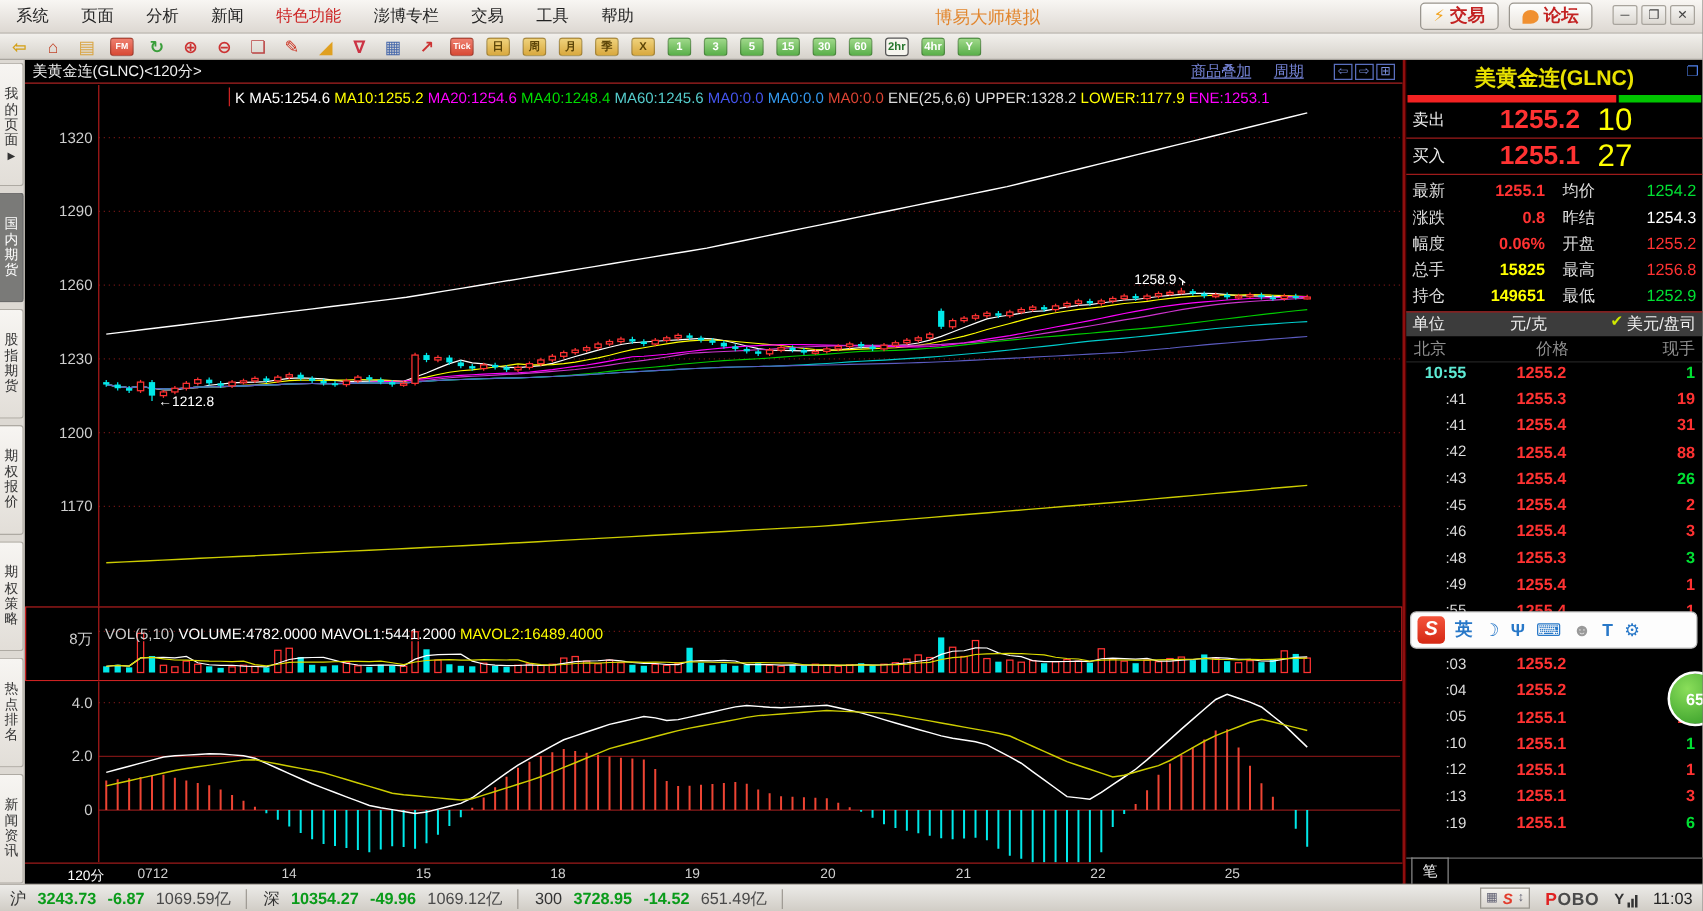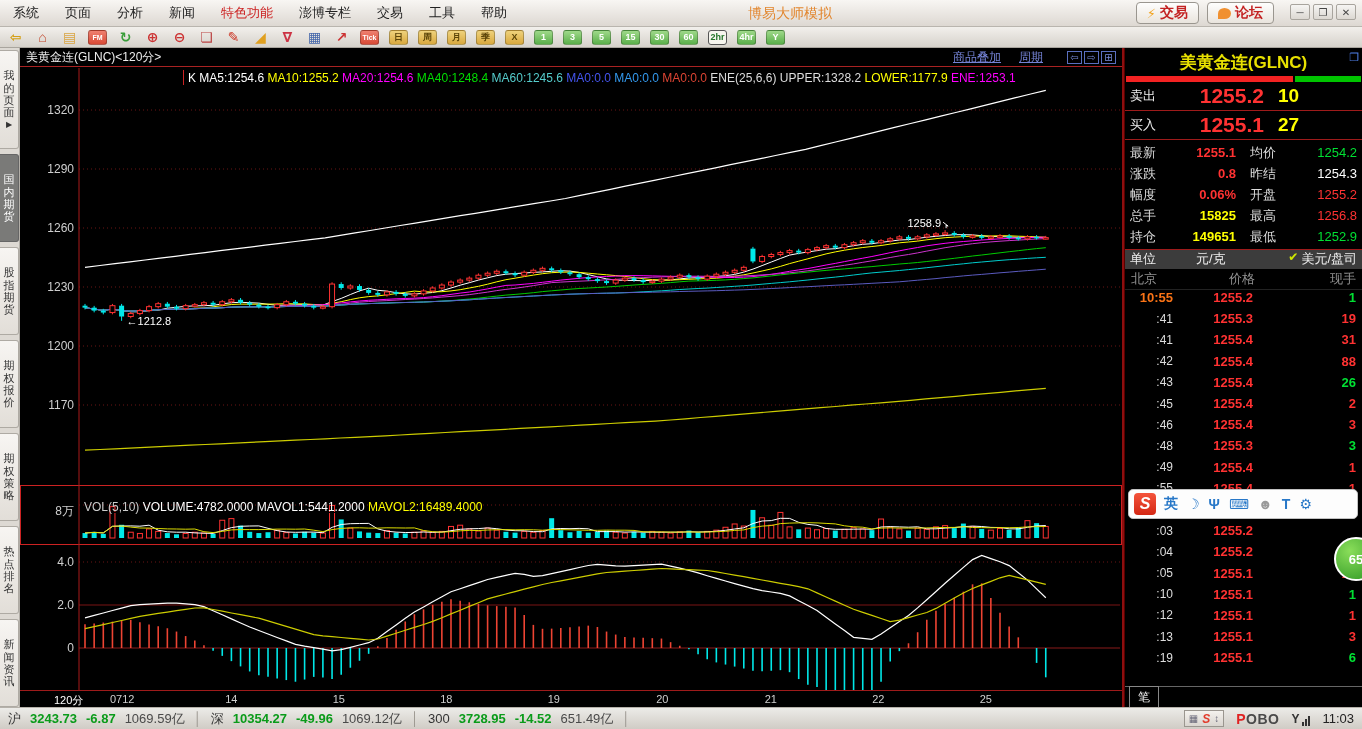--- a/index.html
+++ b/index.html
@@ -73,40 +73,40 @@
   .right-panel { width:238px; height:659px; background:#000; position:relative;
     border-left:1px solid #550000; color:#ddd; }
   .rp-header { height:28px; display:flex; align-items:center; justify-content:center;
     color:#e8e100; font-size:17px; font-weight:bold; position:relative;text-align:center; }
   .rp-restore { position:absolute; right:3px; top:3px; color:#4f7fe8; font-size:11px; }
   .rp-bar { height:6px; display:flex; padding:0 1px; gap:2px;}
   .rp-bar .r { background:#f32222; width:71%; } .rp-bar .g { background:#00c400; flex:1; }
   .bsrow { height:28px; display:flex; align-items:center; padding:0 5px; }
   .bsrow .lbl { width:34px; font-size:13px; color:#eee; }
   .bsrow .prc { width:100px; text-align:right; color:#ff3232; font-size:21px; font-weight:bold; }
-  .bsrow .qty { flex:1; text-align:left; padding-left:14px; color:#ffff00; font-size:19px; font-weight:bold;}
+  .bsrow .qty { flex:1; text-align:left; padding-left:14px; color:#ffff00; font-size:25px; font-weight:normal;}
   .rp-hr { height:0; border-top:1px solid #9e1b1b; }
   .stats { padding:2px 0; }
   .strow { height:21px; display:flex; align-items:center; padding:0 5px; font-size:13px; }
   .strow .l { width:36px; color:#ddd; }
   .strow .v1 { width:70px; text-align:right; font-weight:bold; }
   .strow .l2 { width:36px; margin-left:14px; color:#ddd; }
   .strow .v2 { flex:1; text-align:right; font-weight:normal; }
   .unitrow { height:20px; background:#3c3c3c; display:flex; align-items:flex-start;
     padding:0 5px; font-size:13px; color:#eee; border-top:1px solid #9e1b1b;}
-  .unitrow .u1 { margin-left:40px; }
+  .unitrow .u1 { margin-left:52px; }
   .unitrow .chk { margin-left:auto; color:#cfe800; font-size:12px; }
   .unitrow .u2 { margin-left:3px; }
   .listhdr { height:21px; display:flex; align-items:center; padding:0 6px;
     color:#909090; font-size:13px; border-bottom:1px solid #222;}
   .listhdr .c2 { margin-left:72px; } .listhdr .c3 { margin-left:auto; }
   .ticks { position:absolute; left:0; top:239px; right:0; }
   .tick { display:flex; align-items:center; height:21.2px; padding:0 6px; }
   .tick .tt { width:42px; text-align:right; color:#ddd; font-size:12px; }
-  .tick .tt.hl { color:#f97316; font-weight:bold; font-size:13px;text-align:right; }
+  .tick .tt.hl { color:#5eead4; font-weight:bold; font-size:13px;text-align:right; }
   .tick .tp { width:70px; margin-left:10px; text-align:right; color:#ff3232;
     font-weight:bold; font-size:13px; }
   .tick .tq { flex:1; text-align:right; font-weight:bold; font-size:13px; }
   .qgreen { color:#00e033; } .qred { color:#ff3232; } .qyellow { color:#ffff00;}
   .qwhite { color:#ffffff; }
   .rp-tabstrip { position:absolute; left:0; right:0; bottom:0; height:21px;
     border-top:1px solid #666; background:#000;}
   .rp-tab { position:relative; top:-1px; margin-left:4px; width:30px; height:21px;
     border:1px solid #888; border-bottom:none; background:#000; color:#eee;
     font-size:12px; display:flex; align-items:center; justify-content:center; }

